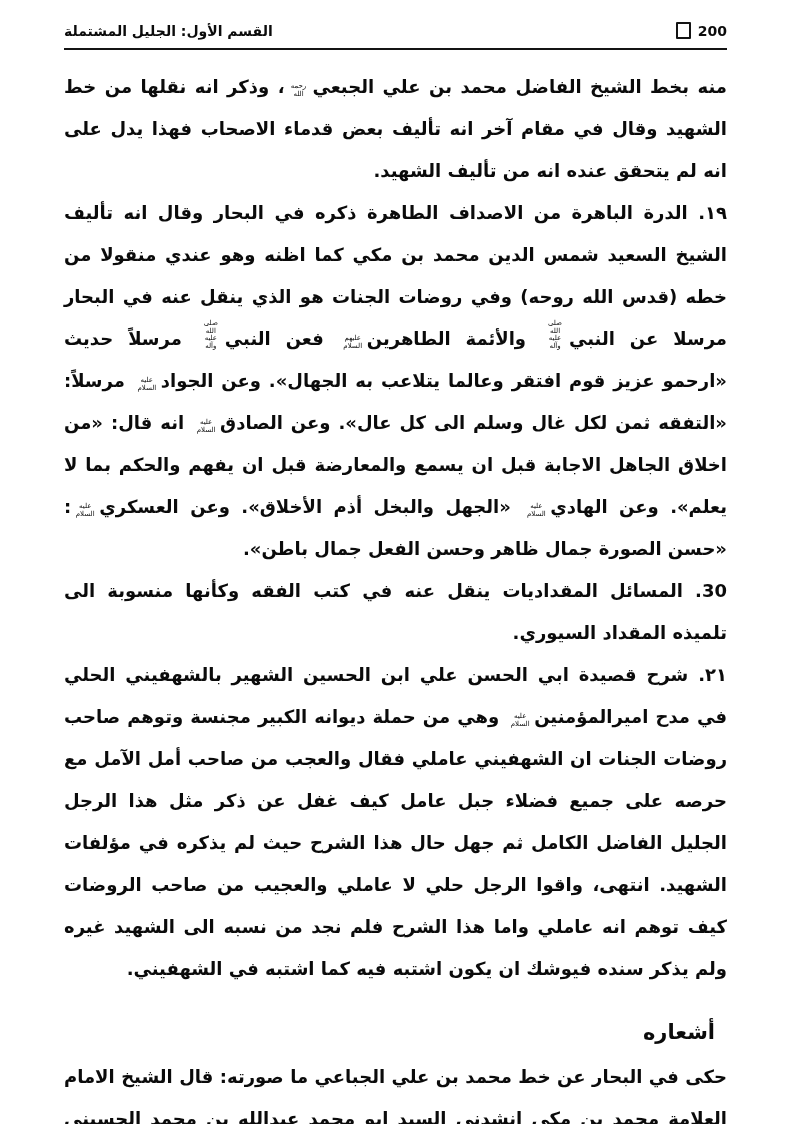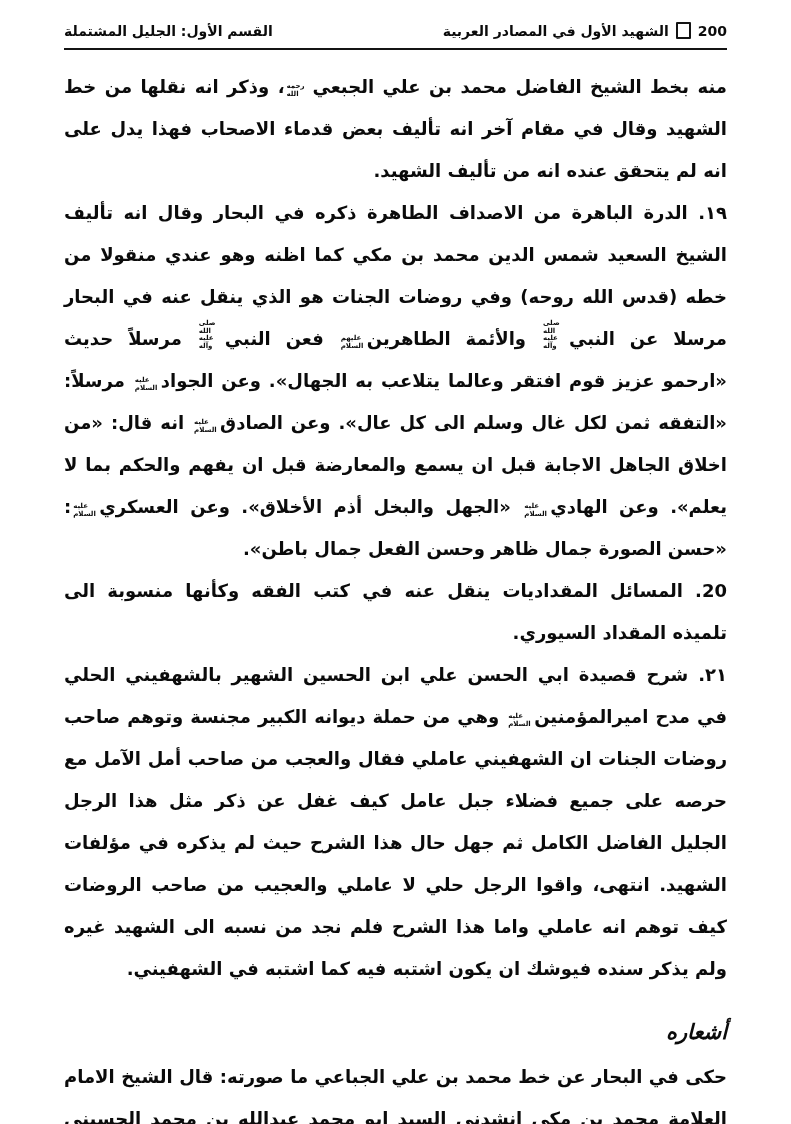--- a/index.html
+++ b/index.html
@@ -28,52 +28,51 @@
   main{margin-top:16px;}
   .para{
     margin:0;
     font-size:18px;font-weight:bold;
     line-height:42px;
     text-align:justify;
     text-justify:inter-word;
   }
   .honorific{
     display:inline-block;
-    font-size:7px;font-weight:bold;
+    font-size:7px;font-weight:normal;
     line-height:1.1;
     max-width:24px;
-    text-align:left;
+    text-align:center;
     vertical-align:-3px;
     margin:0 2px;
     white-space:normal;
   }
   h2.poems-heading{
-    margin:30px 0 12px 0;
-    font-size:21px;font-weight:bold;font-style:italic;
+    margin:30px 12px 12px 0;
+    font-size:21px;font-weight:bold;
   }
 </style>
 </head>
 <body>
 
 <div class="page">
 
   <header>
     <div class="hdr-right">
       <span>200</span>
       <span class="sq"></span>
-      <span>الشهيد الأول في المصادر العربية</span>
     </div>
     <div class="hdr-left">القسم الأول: الجليل المشتملة</div>
   </header>
 
   <main>
     <div id="paragraphs">
         <p class="para">منه بخط الشيخ الفاضل محمد بن علي الجبعي<span class="honorific">رحمه الله</span>، وذكر انه نقلها من خط الشهيد وقال في مقام آخر انه تأليف بعض قدماء الاصحاب فهذا يدل على انه لم يتحقق عنده انه من تأليف الشهيد.</p>
         <p class="para">١٩. الدرة الباهرة من الاصداف الطاهرة ذكره في البحار وقال انه تأليف الشيخ السعيد شمس الدين محمد بن مكي كما اظنه وهو عندي منقولا من خطه (قدس الله روحه) وفي روضات الجنات هو الذي ينقل عنه في البحار مرسلا عن النبي<span class="honorific">صلى الله عليه وآله</span> والأئمة الطاهرين<span class="honorific">عليهم السلام</span> فعن النبي<span class="honorific">صلى الله عليه وآله</span> مرسلاً حديث «ارحمو عزيز قوم افتقر وعالما يتلاعب به الجهال». وعن الجواد<span class="honorific">عليه السلام</span> مرسلاً: «التفقه ثمن لكل غال وسلم الى كل عال». وعن الصادق<span class="honorific">عليه السلام</span> انه قال: «من اخلاق الجاهل الاجابة قبل ان يسمع والمعارضة قبل ان يفهم والحكم بما لا يعلم». وعن الهادي<span class="honorific">عليه السلام</span> «الجهل والبخل أذم الأخلاق». وعن العسكري<span class="honorific">عليه السلام</span>: «حسن الصورة جمال ظاهر وحسن الفعل جمال باطن».</p>
-        <p class="para">20. المسائل المقداديات ينقل عنه في كتب الفقه وكأنها منسوبة الى تلميذه المقداد السيوري.</p>
+        <p class="para">30. المسائل المقداديات ينقل عنه في كتب الفقه وكأنها منسوبة الى تلميذه المقداد السيوري.</p>
         <p class="para">٢١. شرح قصيدة ابي الحسن علي ابن الحسين الشهير بالشهفيني الحلي في مدح اميرالمؤمنين<span class="honorific">عليه السلام</span> وهي من حملة ديوانه الكبير مجنسة وتوهم صاحب روضات الجنات ان الشهفيني عاملي فقال والعجب من صاحب أمل الآمل مع حرصه على جميع فضلاء جبل عامل كيف غفل عن ذكر مثل هذا الرجل الجليل الفاضل الكامل ثم جهل حال هذا الشرح حيث لم يذكره في مؤلفات الشهيد. انتهى، واقوا الرجل حلي لا عاملي والعجيب من صاحب الروضات كيف توهم انه عاملي واما هذا الشرح فلم نجد من نسبه الى الشهيد غيره ولم يذكر سنده فيوشك ان يكون اشتبه فيه كما اشتبه في الشهفيني.</p>
       </div>
 
     <h2 class="poems-heading">أشعاره</h2>
 
     <div id="intro">
         <p class="para">حكى في البحار عن خط محمد بن علي الجباعي ما صورته: قال الشيخ الامام العلامة محمد بن مكي انشدني السيد ابو محمد عبدالله بن محمد الحسيني (ادام الله افضاله وفوائده) لابن الجوزي:</p>
       </div>
 
   </main>

